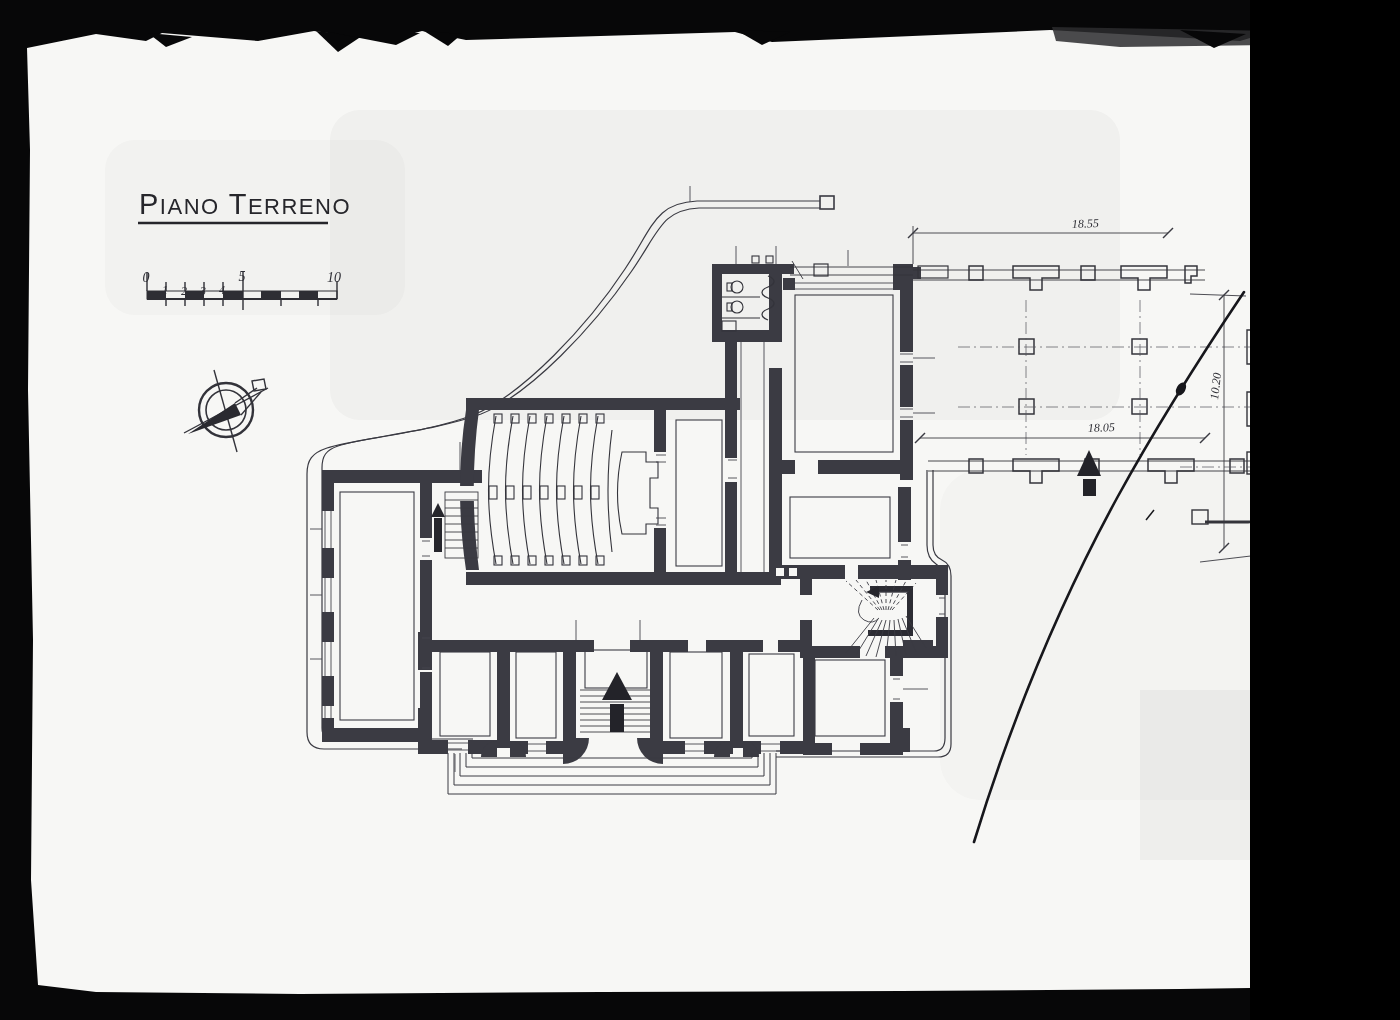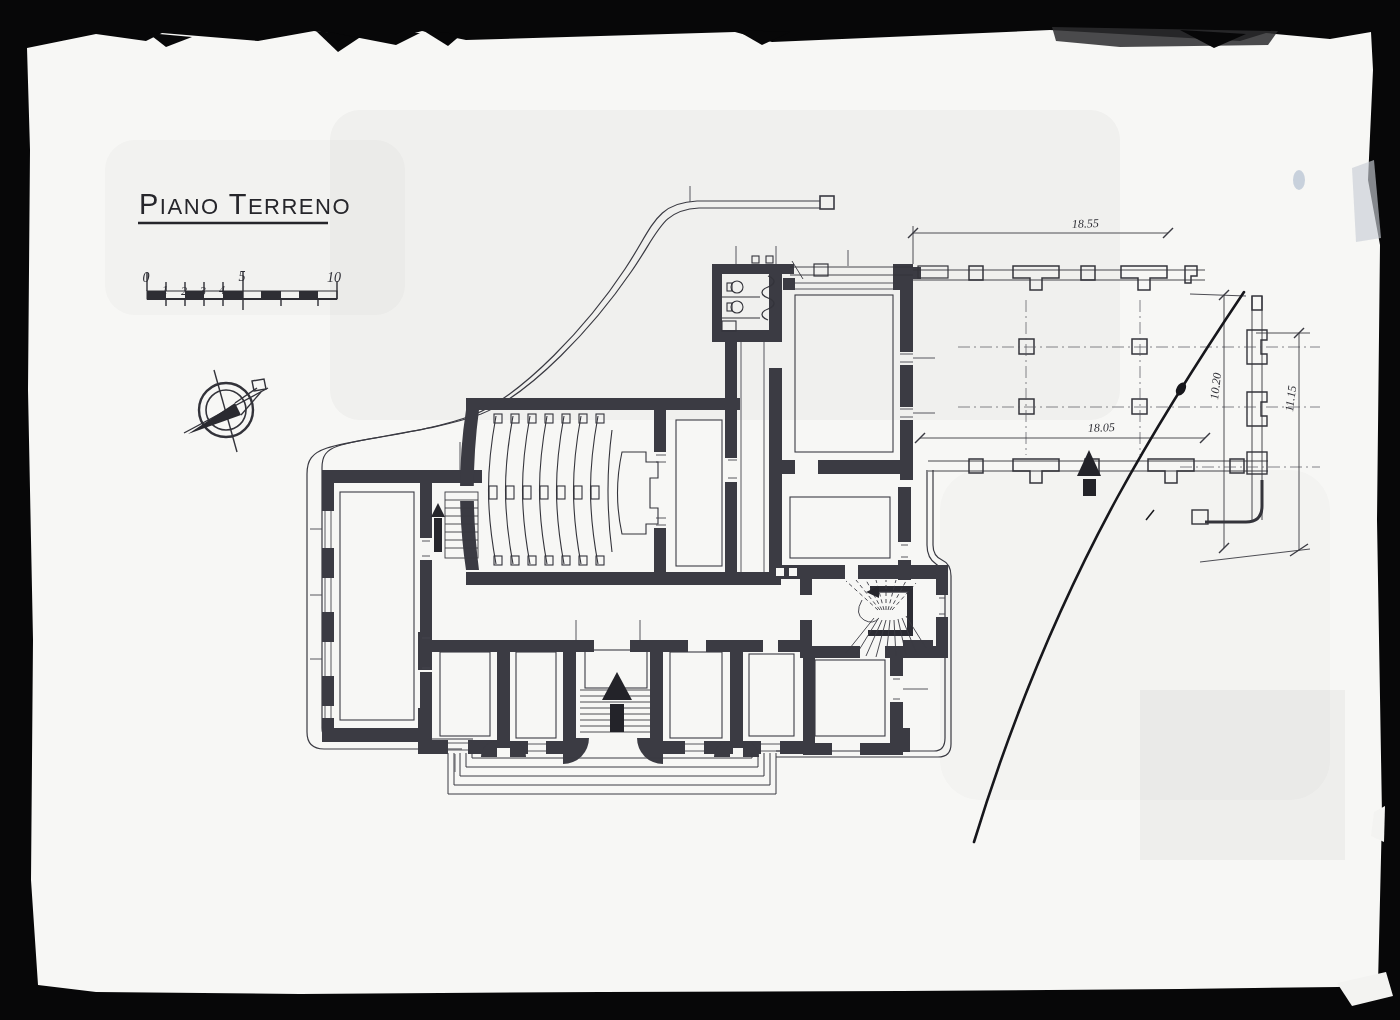--- a/index.html
+++ b/index.html
@@ -1,16 +1,16 @@
 <!DOCTYPE html>
 <html><head>
 <meta charset="utf-8">
 <style>
   html,body{margin:0;padding:0;background:#000;}
-  .stage{position:relative;width:1400px;height:1020px;overflow:hidden;background:#070708;
+  .stage{position:relative;width:1250px;height:1020px;overflow:hidden;background:#070708;
          font-family:"Liberation Sans",sans-serif;}
   svg{position:absolute;left:0;top:0;}
   .title-text{font-family:"Liberation Sans",sans-serif;fill:#26262b;letter-spacing:1.5px;}
   .hand{font-family:"Liberation Serif",serif;font-style:italic;fill:#2e2e35;}
 </style>
 </head>
 <body>
 
 <div class="stage">
 <svg viewBox="0 0 1400 1020" width="1400" height="1020">

